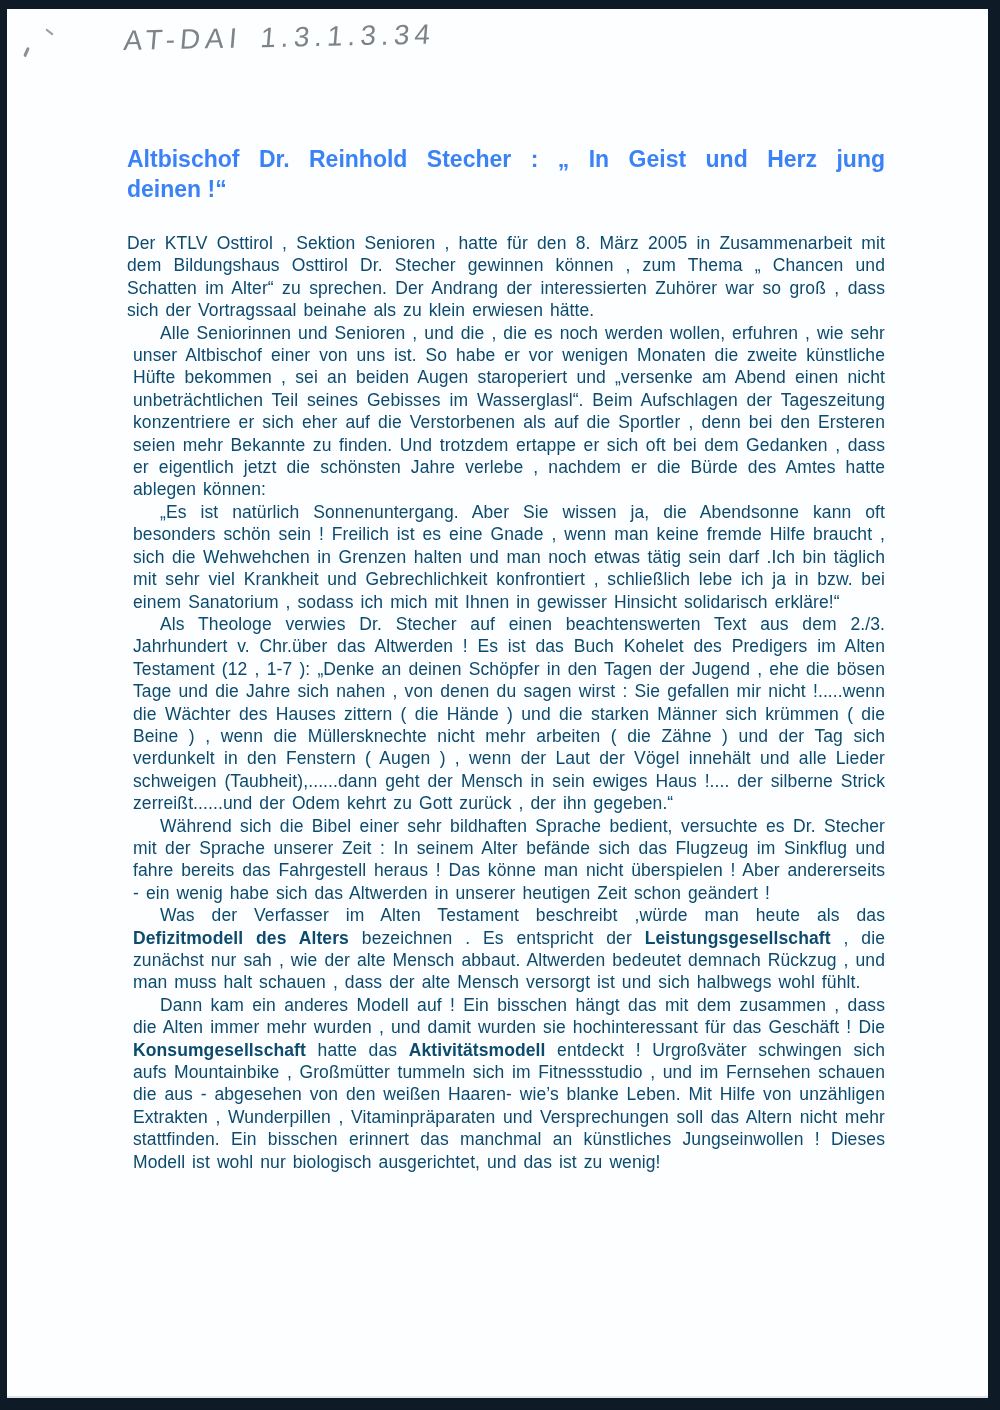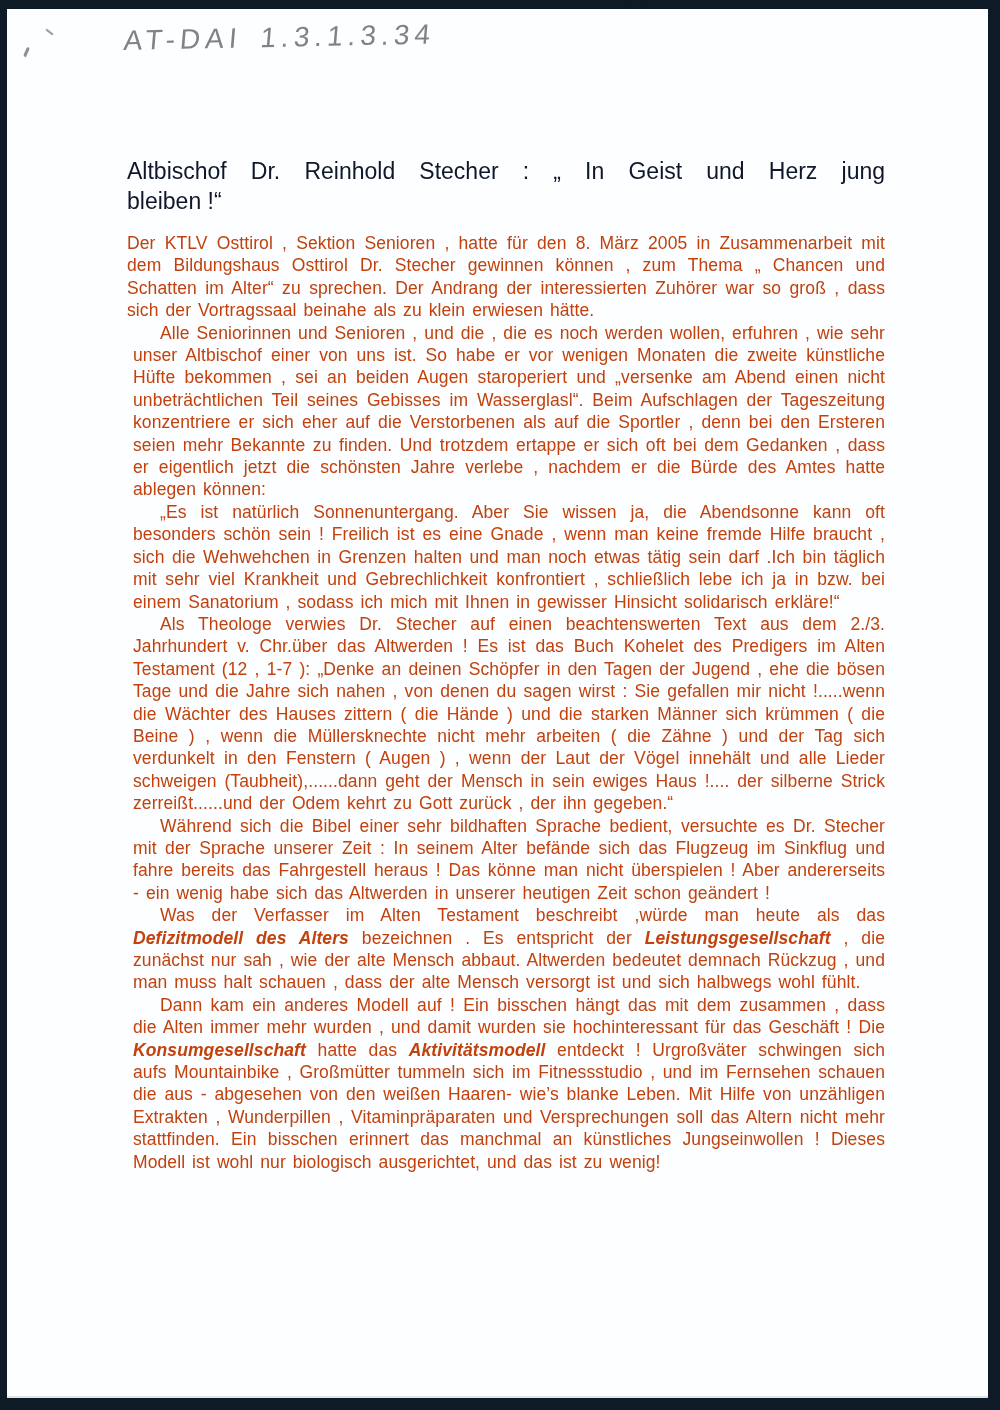--- a/index.html
+++ b/index.html
@@ -57,56 +57,56 @@
     font-size: 28px;
     letter-spacing: 5px;
     word-spacing: 6px;
     transform: rotate(-1.2deg) skewX(-6deg);
     transform-origin: left top;
     white-space: nowrap;
   }
   .doc-title {
     position: absolute;
     left: 120px;
-    top: 132px;
+    top: 120px;
     width: 758px;
-    color: #0f172a;
+    color: #3b82f6;
     font-size: 23px;
-    font-weight: 400;
+    font-weight: 700;
     line-height: 30px;
   }
   .doc-title .line1 { display: block; text-align: justify; text-align-last: justify; }
   .doc-title .line2 { display: block; }
   .doc-body {
     position: absolute;
     left: 120px;
     top: 223px;
     width: 758px;
-    color: #c2410c;
+    color: #0c4a6e;
     font-size: 17.5px;
     line-height: 22.4px;
     text-align: justify;
     word-spacing: 2px;
     letter-spacing: 0.1px;
   }
   .doc-body p { margin: 0; }
   .doc-body p.indent { text-indent: 27px; margin-left: 6px; }
-  .doc-body .bi { font-weight: 700; font-style: italic; }
+  .doc-body .bi { font-weight: 700; }
 </style>
 </head>
 <body>
 
 <div class="page">
   <div class="paper">
     <div class="pen-mark-a"></div>
     <div class="pen-mark-b"></div>
     <div class="annotation">AT-DAI  1.3.1.3.34</div>
     <h1 class="doc-title">
       <span class="line1">Altbischof  Dr. Reinhold Stecher : „ In Geist und Herz jung</span>
-      <span class="line2">bleiben !“</span>
+      <span class="line2">deinen !“</span>
     </h1>
     <div class="doc-body">
         <p class=""><span>Der KTLV Osttirol , Sektion Senioren , hatte für den 8. März 2005 in Zusammenarbeit mit dem Bildungshaus Osttirol Dr. Stecher gewinnen können , zum Thema „ Chancen und Schatten im Alter“ zu sprechen. Der Andrang der interessierten Zuhörer war so groß , dass sich der Vortragssaal beinahe als zu klein erwiesen hätte.</span></p>
         <p class="indent"><span>Alle Seniorinnen und Senioren , und die , die es noch werden wollen, erfuhren , wie sehr unser Altbischof  einer von uns ist. So habe er vor wenigen Monaten die zweite künstliche Hüfte bekommen , sei an beiden Augen staroperiert und „versenke am Abend einen nicht unbeträchtlichen Teil seines Gebisses im Wasserglasl“. Beim Aufschlagen der Tageszeitung konzentriere er sich eher auf die Verstorbenen als auf die Sportler , denn bei den Ersteren seien mehr Bekannte zu finden. Und trotzdem ertappe er sich oft bei dem Gedanken , dass er eigentlich jetzt die schönsten Jahre verlebe , nachdem er die Bürde des Amtes hatte ablegen können:</span></p>
         <p class="indent"><span>„Es ist natürlich Sonnenuntergang. Aber Sie wissen ja, die Abendsonne kann oft besonders schön sein ! Freilich ist es eine Gnade , wenn man keine fremde Hilfe braucht , sich die Wehwehchen in Grenzen halten und man noch etwas tätig sein darf .Ich bin täglich mit sehr viel Krankheit und Gebrechlichkeit konfrontiert , schließlich lebe ich ja in bzw. bei einem Sanatorium , sodass ich mich mit Ihnen in gewisser Hinsicht solidarisch erkläre!“</span></p>
         <p class="indent"><span>Als Theologe verwies Dr. Stecher auf einen beachtenswerten Text  aus dem 2./3. Jahrhundert v. Chr.über das Altwerden ! Es ist das Buch Kohelet des Predigers  im Alten Testament (12 , 1-7 ): „Denke an deinen Schöpfer in den Tagen der Jugend , ehe die bösen Tage und die Jahre sich nahen , von denen du sagen wirst : Sie gefallen mir nicht !.....wenn die Wächter des Hauses zittern ( die Hände ) und die starken Männer sich krümmen ( die Beine ) , wenn die Müllersknechte nicht mehr arbeiten ( die Zähne ) und der Tag sich verdunkelt in den Fenstern ( Augen ) , wenn der Laut der Vögel innehält und alle Lieder schweigen (Taubheit),......dann geht der Mensch in sein ewiges Haus !.... der silberne Strick zerreißt......und der Odem kehrt zu Gott zurück , der ihn gegeben.“</span></p>
         <p class="indent"><span>Während sich die Bibel einer sehr bildhaften Sprache bedient, versuchte es Dr. Stecher mit der Sprache unserer Zeit : In seinem Alter befände sich das Flugzeug  im Sinkflug und fahre bereits das Fahrgestell heraus ! Das könne man nicht überspielen ! Aber andererseits - ein wenig habe sich das Altwerden in unserer heutigen Zeit schon geändert !</span></p>
         <p class="indent"><span>Was der Verfasser im Alten Testament beschreibt ,würde man heute als das </span><span class="bi">Defizitmodell des Alters</span><span> bezeichnen . Es entspricht der </span><span class="bi">Leistungsgesellschaft</span><span> , die zunächst nur sah , wie der alte Mensch abbaut. Altwerden bedeutet demnach Rückzug , und man muss halt schauen , dass der alte Mensch versorgt ist und sich halbwegs wohl fühlt.</span></p>
         <p class="indent"><span>Dann kam ein anderes Modell auf ! Ein bisschen hängt das mit dem zusammen , dass die Alten immer mehr wurden , und damit wurden sie hochinteressant für das Geschäft ! Die </span><span class="bi">Konsumgesellschaft</span><span> hatte das </span><span class="bi">Aktivitätsmodell</span><span> entdeckt ! Urgroßväter schwingen sich aufs Mountainbike , Großmütter tummeln sich im Fitnessstudio , und im Fernsehen schauen die aus - abgesehen von den weißen Haaren- wie’s blanke Leben. Mit Hilfe von unzähligen Extrakten , Wunderpillen , Vitaminpräparaten und Versprechungen soll das Altern nicht mehr stattfinden. Ein bisschen erinnert das manchmal an künstliches Jungseinwollen ! Dieses Modell ist wohl nur biologisch ausgerichtet, und das ist zu wenig!</span></p>
       </div>

